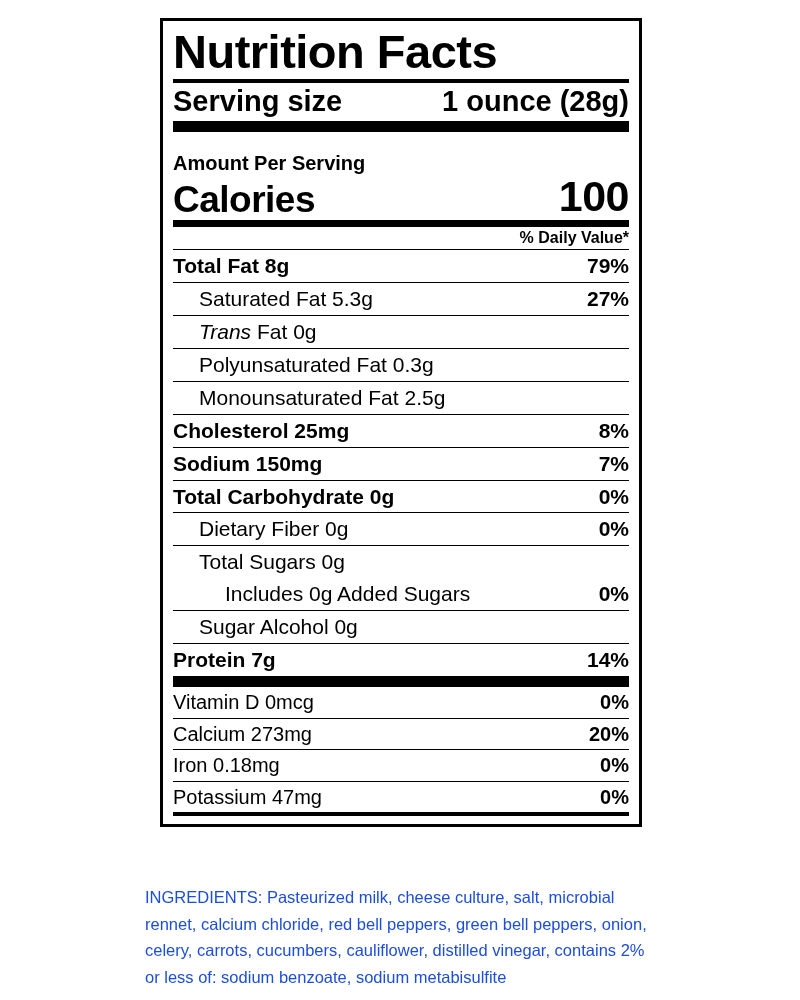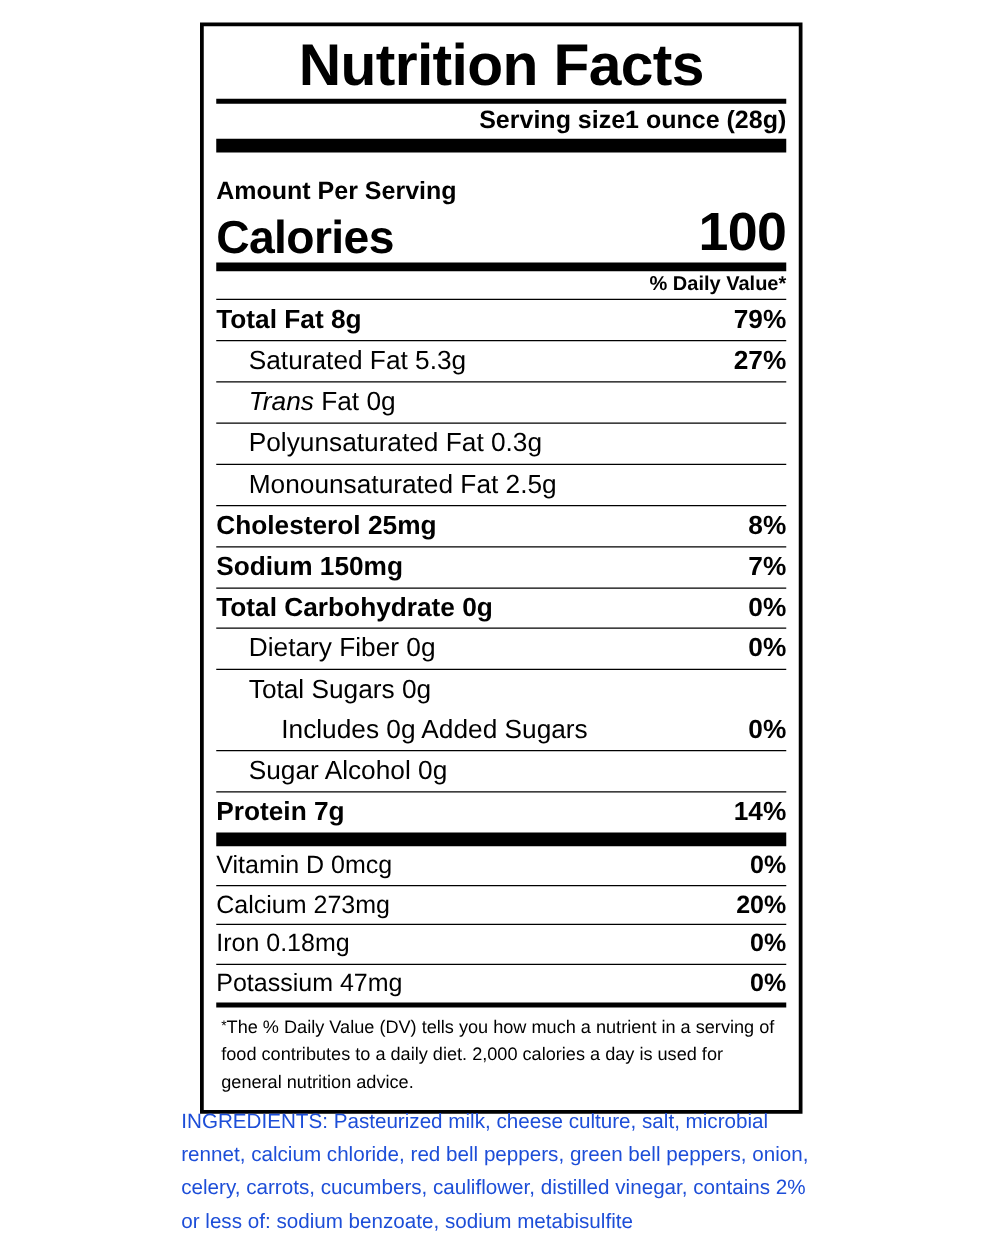--- a/index.html
+++ b/index.html
@@ -31,21 +31,20 @@
     border: 3px solid #000;
     background: #fff;
     padding: 6px 10px 8px 10px;
   }
 
   .nf-title {
     font-size: 47px;
     font-weight: bold;
     line-height: 0.98;
     letter-spacing: -0.5px;
-    text-align: center;
     margin: 2px 0 4px 0;
     white-space: nowrap;
   }
 
   .rule-thin { border-top: 1px solid #000; }
   .rule-med  { border-top: 4px solid #000; }
   .rule-thick{ border-top: 11px solid #000; }
   .rule-7    { border-top: 7px solid #000; }
 
   .row {
@@ -53,23 +52,23 @@
     justify-content: space-between;
     align-items: flex-end;
     font-size: 21px;
     line-height: 1.33;
     padding: 2px 0 2px 0;
   }
   .row.small { font-size: 20px; }
 
   .serving-row {
     display: flex;
-    justify-content: flex-end;
+    justify-content: space-between;
     align-items: baseline;
-    font-size: 20px;
+    font-size: 29px;
     font-weight: bold;
     padding: 2px 0 3px 0;
   }
 
   .amount-label {
     font-size: 20px;
     font-weight: bold;
     padding-top: 20px;
   }
 
@@ -251,19 +250,18 @@
     </div>
 
     <div class="rule-thin"></div>
     <div class="row small">
       <span class="nutrient-name">Potassium 47mg</span>
       <span class="dv">0%</span>
     </div>
 
     <div class="rule-med"></div>
 
-    <div class="footnote"><span class="star">*</span><span>The % Daily Value (DV) tells you how much a nutrient in a serving of food contributes to a daily diet. 2,000 calories a day is used for general nutrition advice.</span></div>
 
   </div>
 
   <div class="ingredients">INGREDIENTS: Pasteurized milk, cheese culture, salt, microbial rennet, calcium chloride, red bell peppers, green bell peppers, onion, celery, carrots, cucumbers, cauliflower, distilled vinegar, contains 2% or less of: sodium benzoate, sodium metabisulfite</div>
 
 </div>
 
 </body></html>

